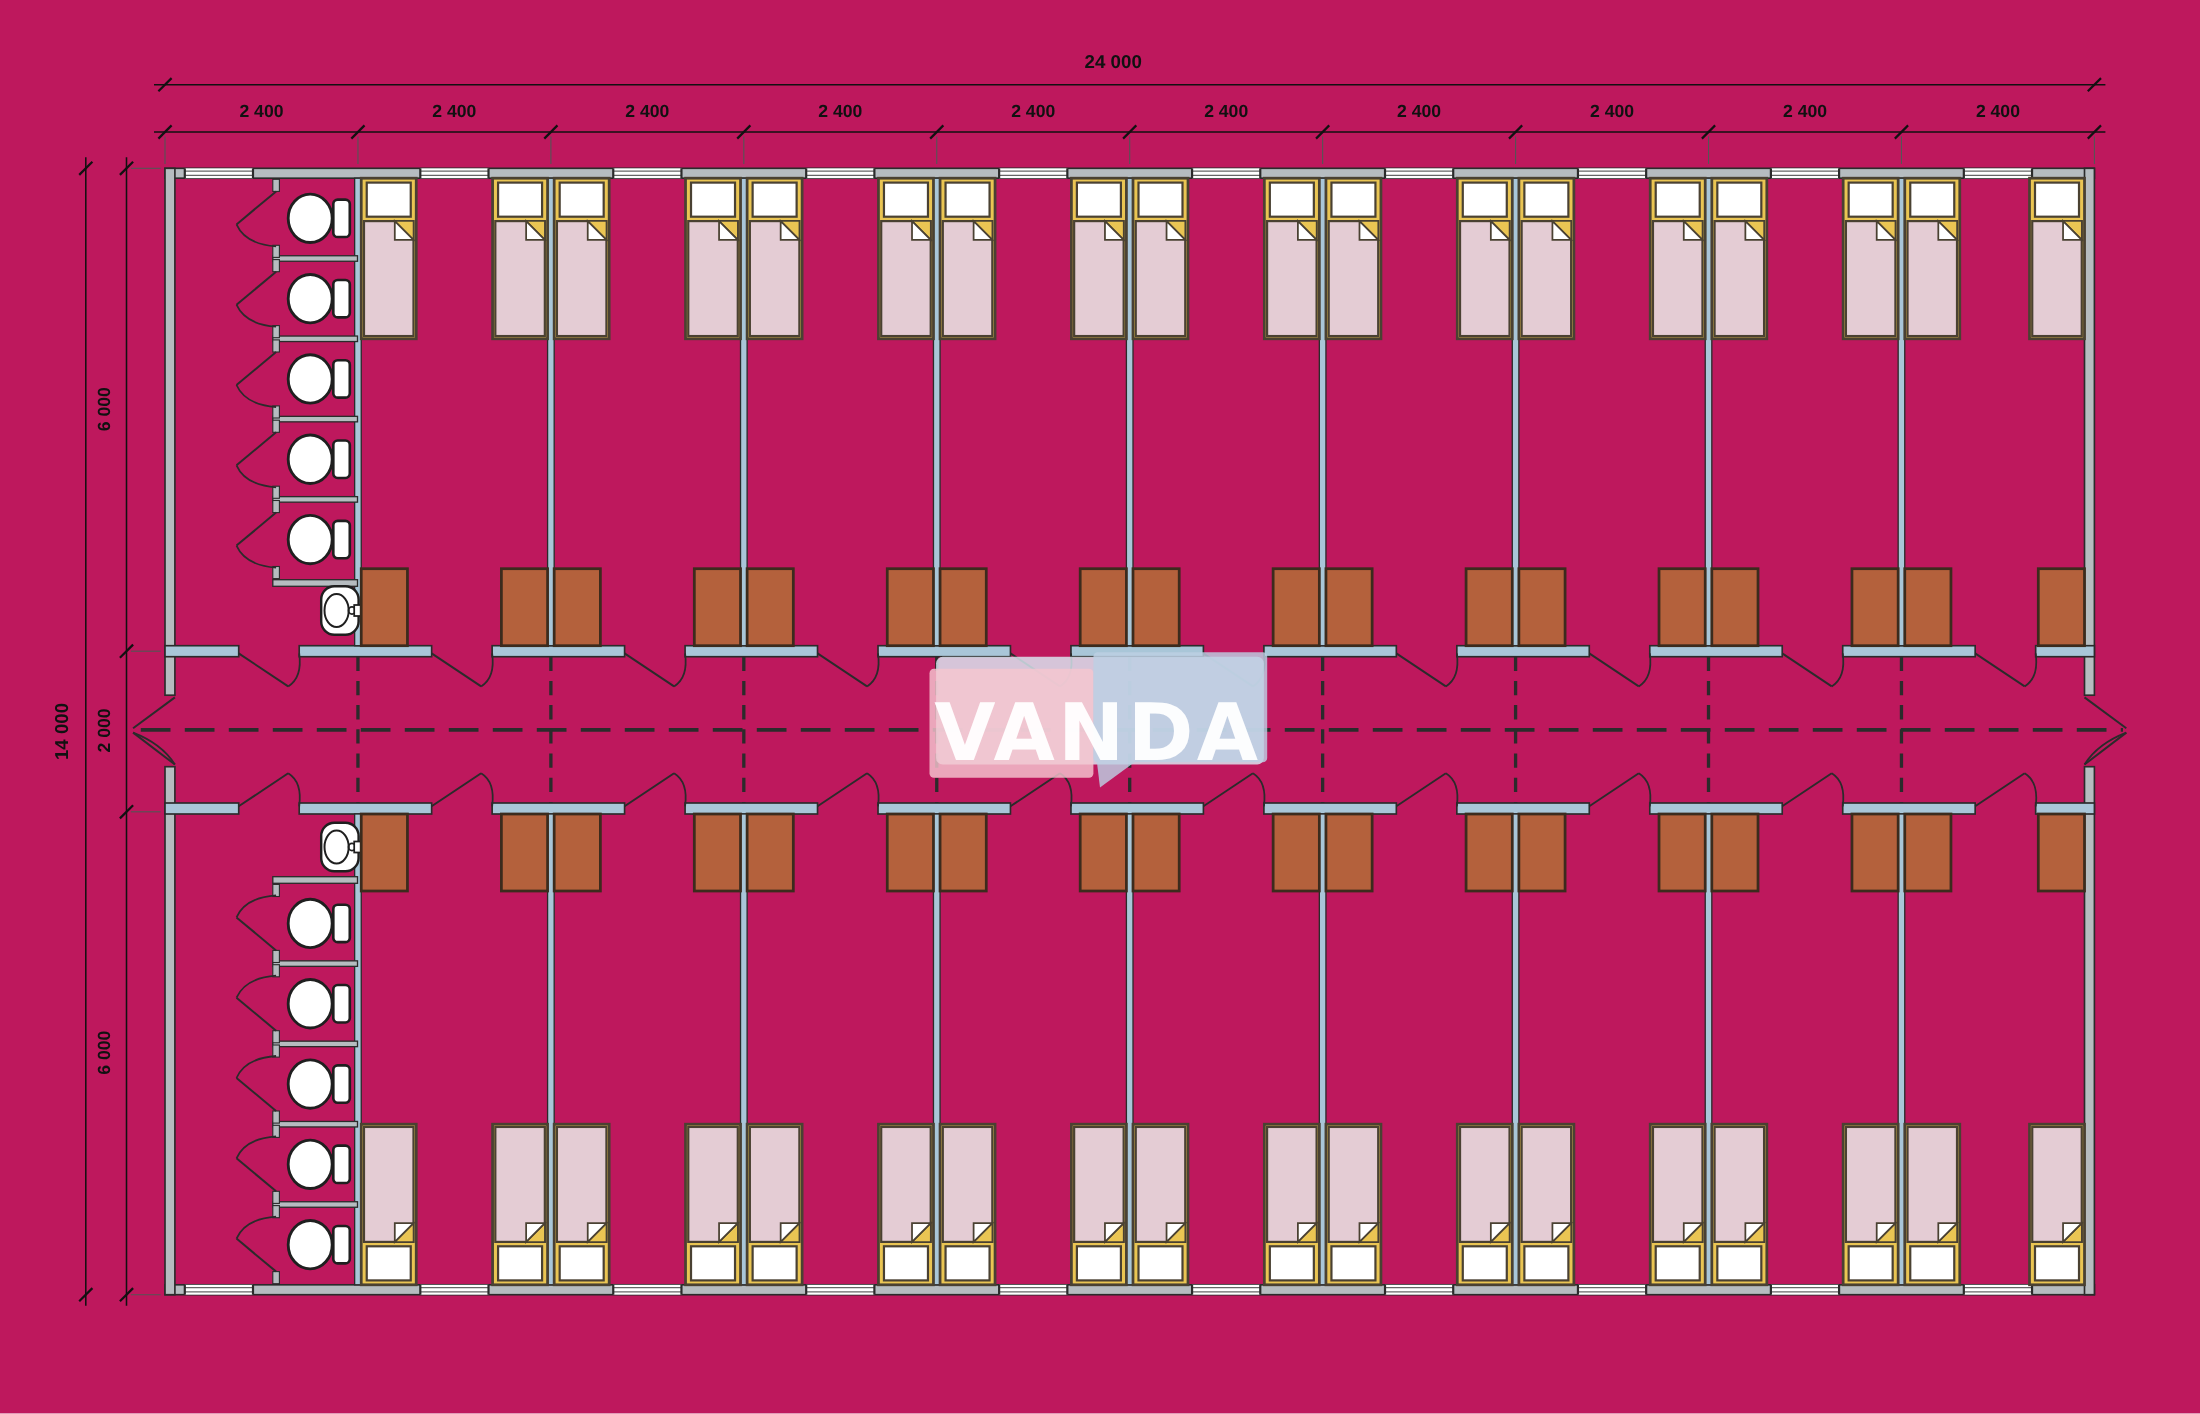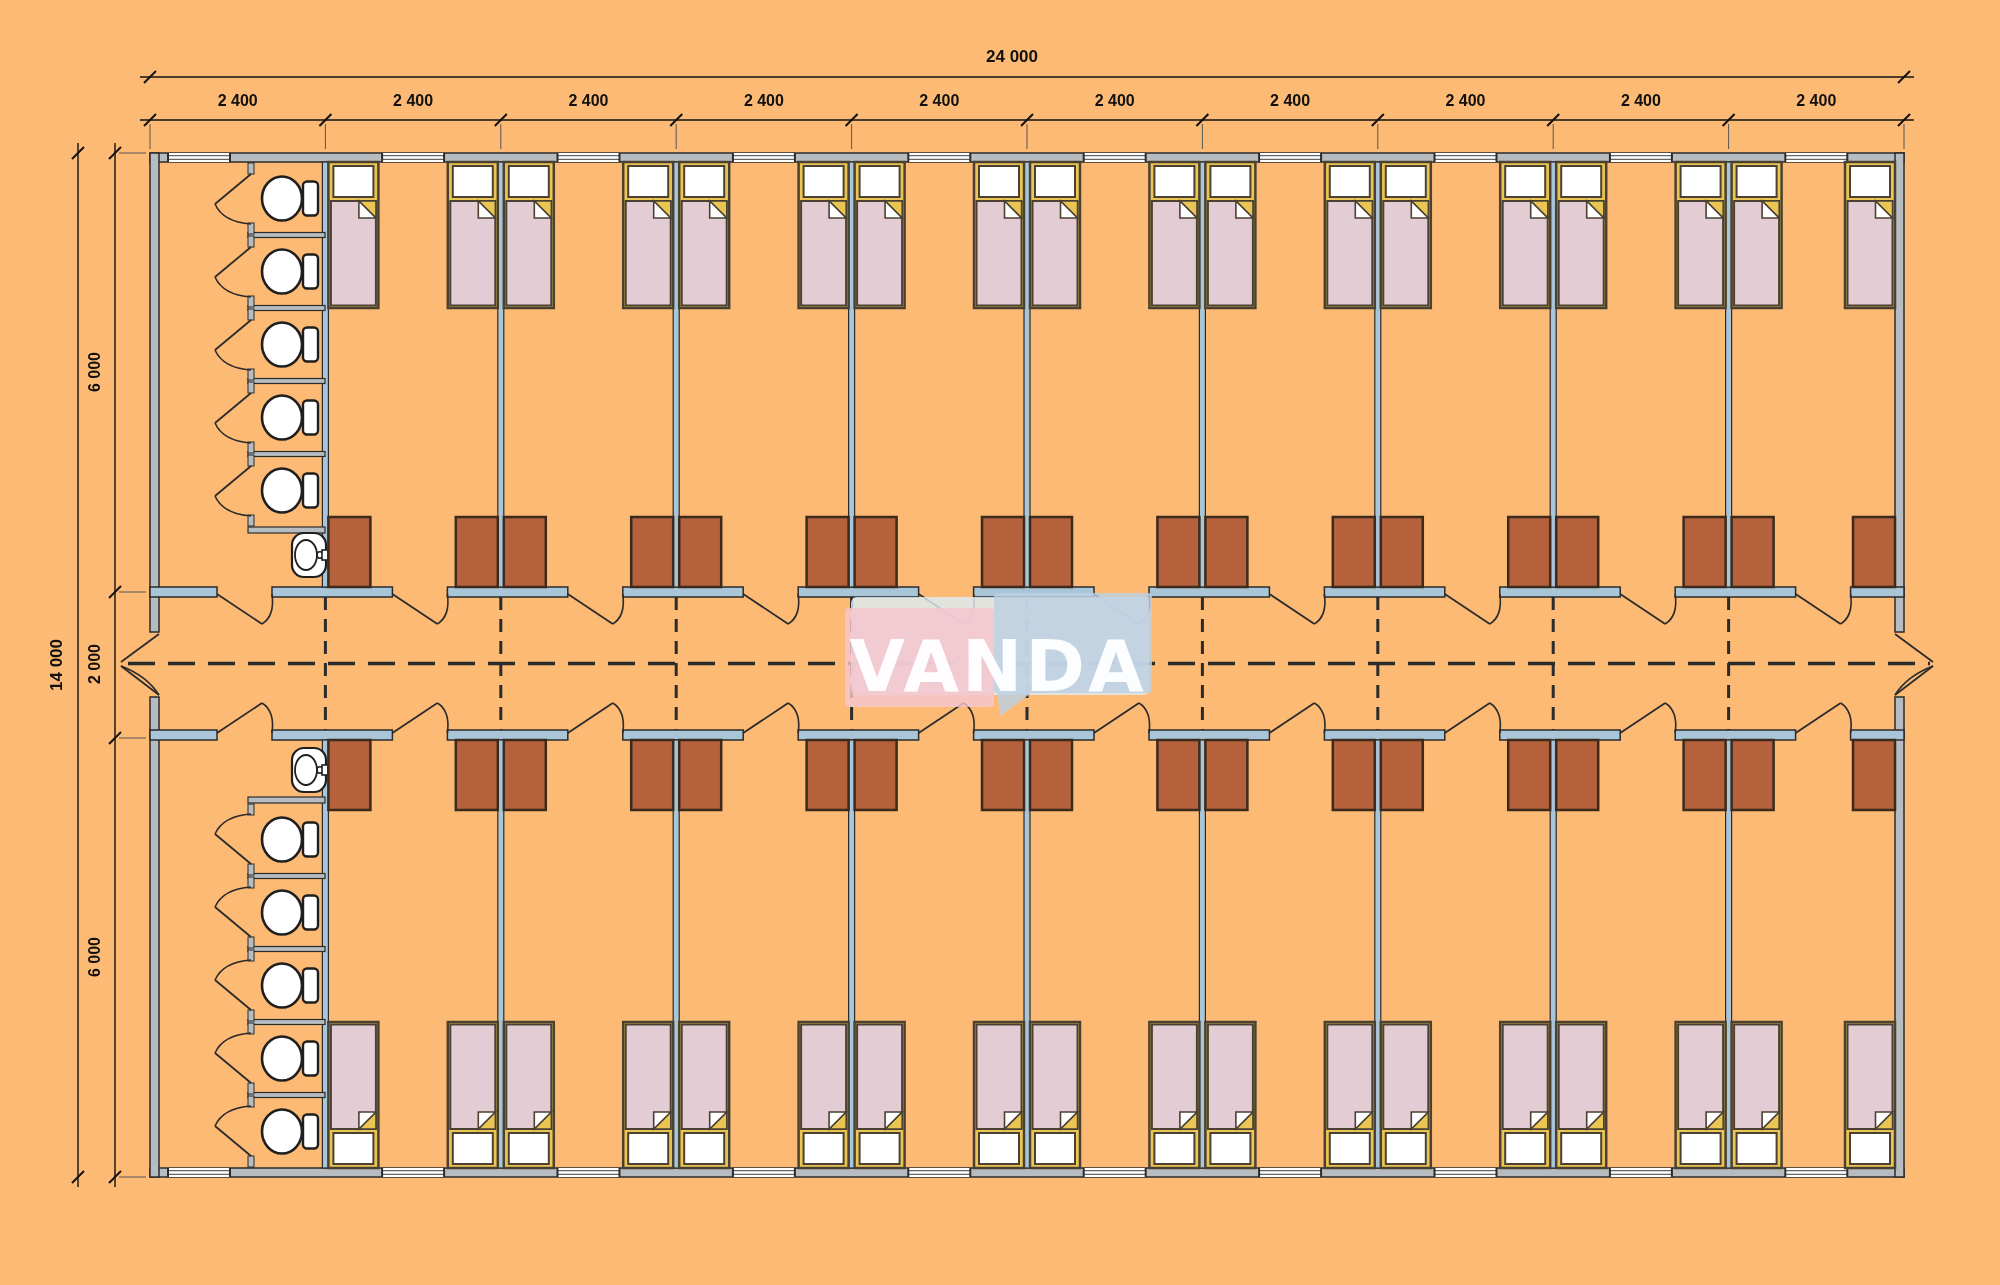--- a/index.html
+++ b/index.html
@@ -1,16 +1,16 @@
 <!DOCTYPE html>
 <html><head>
 <meta charset="utf-8">
 <style>
   html,body{margin:0;padding:0;background:#ffffff;}
-  .canvas{position:relative;width:2000px;height:1285px;background:#fdba74;overflow:hidden;}
+  .canvas{position:relative;width:2000px;height:1285px;background:#be185d;overflow:hidden;}
   svg text{font-family:"Liberation Sans",sans-serif;}
   .logo-text{font-family:"DejaVu Sans",sans-serif;font-weight:800;}
 </style>
 </head>
 <body>
 
 <div class="canvas">
   <svg id="plan" width="2000" height="1285" viewBox="0 0 2000 1285">
       <g>
         <line x1="140" y1="77" x2="1914" y2="77" stroke="#111111" stroke-width="1.4" fill="none"></line>

